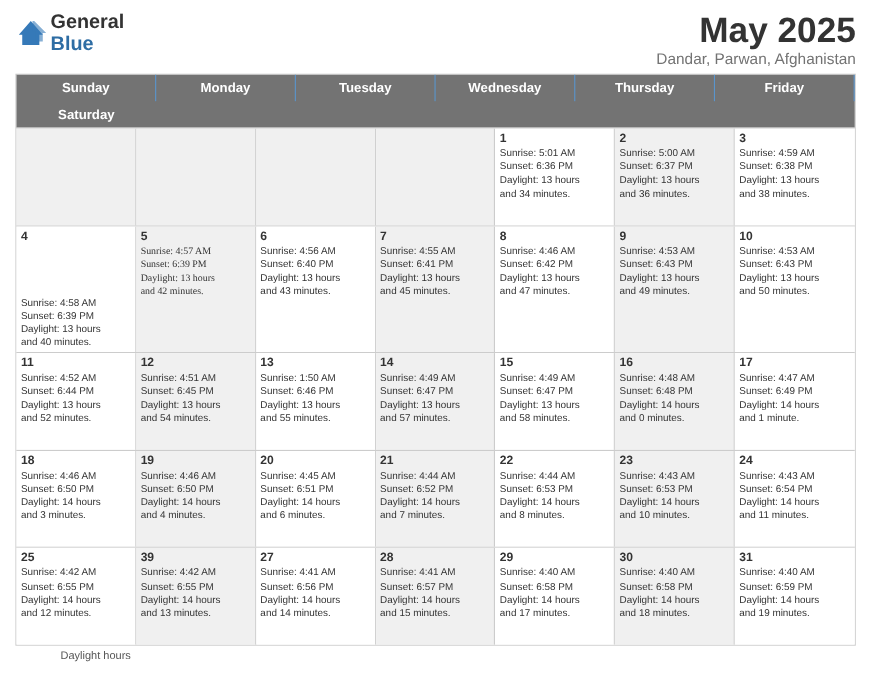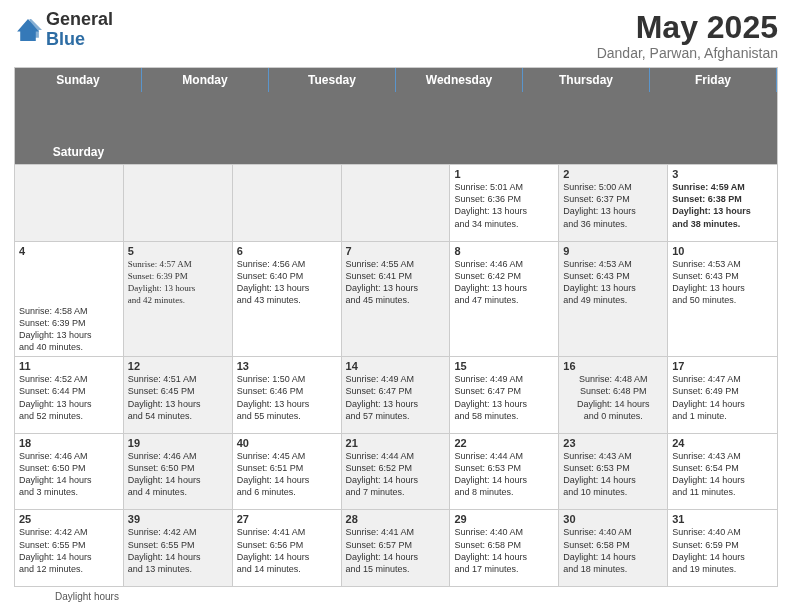--- a/index.html
+++ b/index.html
@@ -67,21 +67,21 @@
       background: #737373;
     }
     .cal-header-cell {
       color: #fff;
       font-size: 12px;
       font-weight: bold;
       padding: 5px 4px;
       text-align: center;
       border-right: 1px solid #5a95cc;
     }
-    .cal-header-cell:last-child { border-right: none; margin-top: 48px; }
+    .cal-header-cell:last-child { border-right: none; }
     .cal-body {
       display: flex;
       flex-direction: column;
       flex: 1;
     }
     .cal-row {
       display: grid;
       grid-template-columns: repeat(7, 1fr);
       flex: 1;
       border-top: 1px solid #ccc;
@@ -164,21 +164,21 @@
           </div>
           <div class="cal-cell shaded">
             <span class="day-number">2</span>
             <div class="cell-text" style="white-space: pre-line;">Sunrise: 5:00 AM
 Sunset: 6:37 PM
 Daylight: 13 hours
 and 36 minutes.</div>
           </div>
           <div class="cal-cell">
             <span class="day-number">3</span>
-            <div class="cell-text" style="white-space: pre-line; font-weight: bold;">Sunrise: 4:59 AM
+            <div class="cell-text" style="white-space: pre-line;">Sunrise: 4:59 AM
 Sunset: 6:38 PM
 Daylight: 13 hours
 and 38 minutes.</div>
           </div>
         </div>
         <div class="cal-row">
           <div class="cal-cell">
             <span class="day-number">4</span>
             <div class="cell-text" style="white-space: pre-line; margin-top: 48px;">Sunrise: 4:58 AM
 Sunset: 6:39 PM
@@ -259,21 +259,21 @@
           </div>
           <div class="cal-cell">
             <span class="day-number">15</span>
             <div class="cell-text" style="white-space: pre-line;">Sunrise: 4:49 AM
 Sunset: 6:47 PM
 Daylight: 13 hours
 and 58 minutes.</div>
           </div>
           <div class="cal-cell shaded">
             <span class="day-number">16</span>
-            <div class="cell-text" style="white-space: pre-line; text-align: center;">Sunrise: 4:48 AM
+            <div class="cell-text" style="white-space: pre-line;">Sunrise: 4:48 AM
 Sunset: 6:48 PM
 Daylight: 14 hours
 and 0 minutes.</div>
           </div>
           <div class="cal-cell">
             <span class="day-number">17</span>
             <div class="cell-text" style="white-space: pre-line;">Sunrise: 4:47 AM
 Sunset: 6:49 PM
 Daylight: 14 hours
 and 1 minute.</div>
@@ -288,21 +288,21 @@
 and 3 minutes.</div>
           </div>
           <div class="cal-cell shaded">
             <span class="day-number">19</span>
             <div class="cell-text" style="white-space: pre-line;">Sunrise: 4:46 AM
 Sunset: 6:50 PM
 Daylight: 14 hours
 and 4 minutes.</div>
           </div>
           <div class="cal-cell">
-            <span class="day-number">40</span>
+            <span class="day-number">20</span>
             <div class="cell-text" style="white-space: pre-line;">Sunrise: 4:45 AM
 Sunset: 6:51 PM
 Daylight: 14 hours
 and 6 minutes.</div>
           </div>
           <div class="cal-cell shaded">
             <span class="day-number">21</span>
             <div class="cell-text" style="white-space: pre-line;">Sunrise: 4:44 AM
 Sunset: 6:52 PM
 Daylight: 14 hours

